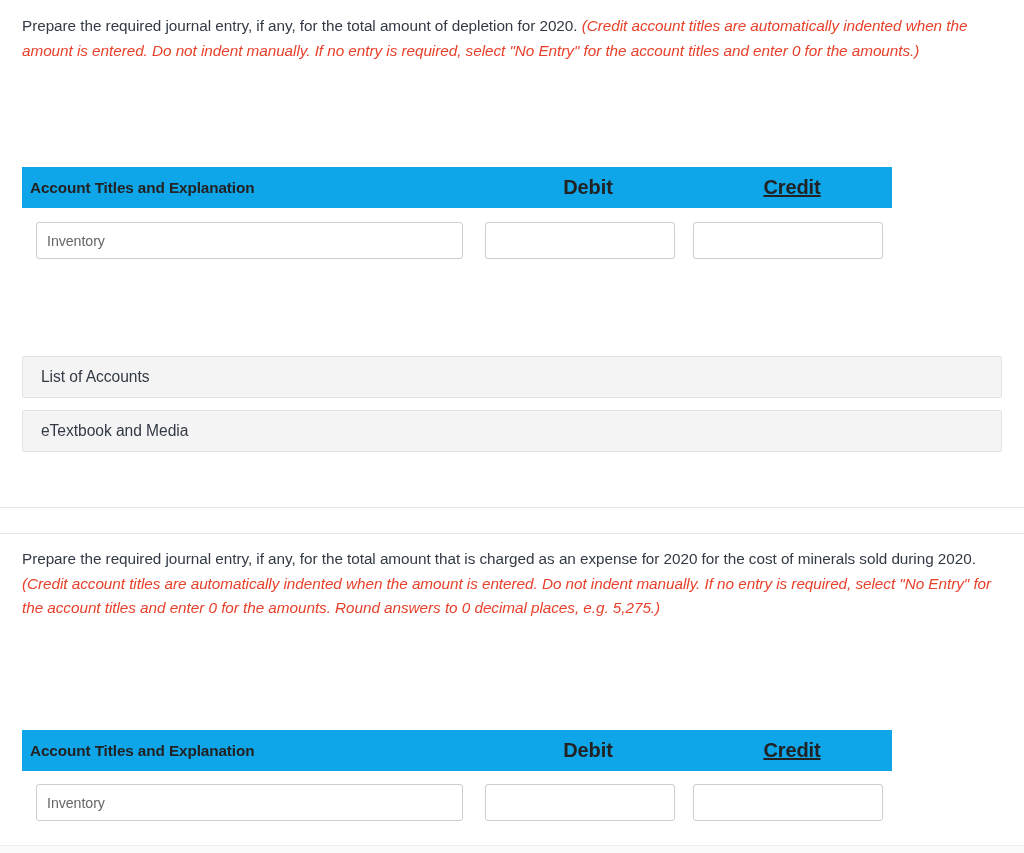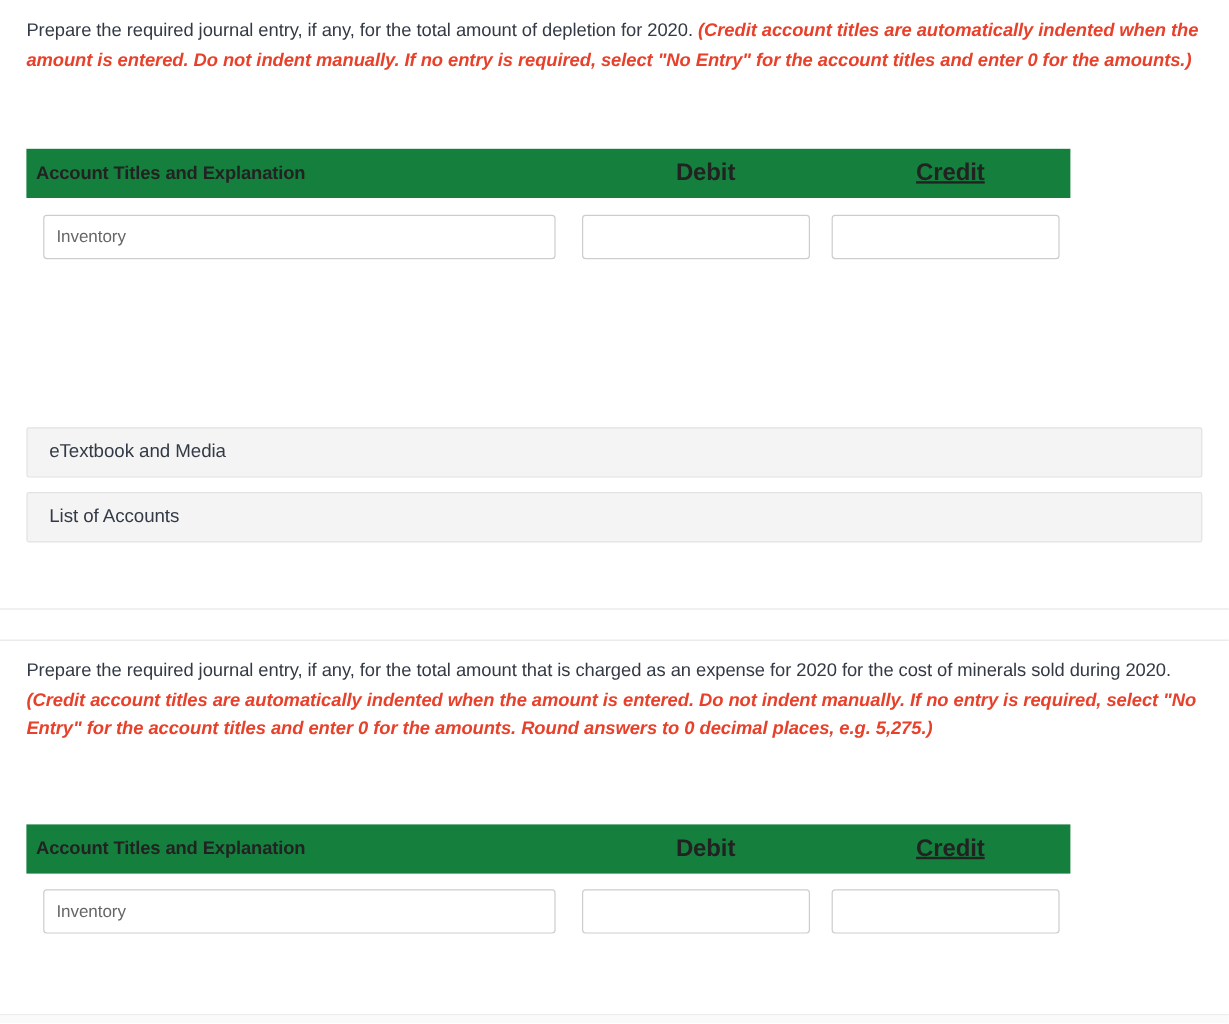--- a/index.html
+++ b/index.html
@@ -37,39 +37,40 @@
     margin: 0;
     padding: 14px 22px 0 22px;
     font-size: 15.3px;
     line-height: 24.6px;
     color: #333a45;
     letter-spacing: -0.05px;
   }
   .prompt .italic-note {
     color: #e8412b;
     font-style: italic;
-    font-weight: bold;
+    font-weight: normal;
     text-align: right;
   }
 
   
   .journal-table {
     position: absolute;
     left: 22px;
     width: 870px;
   }
   #table-1 { top: 124px; }
   #table-2 { top: 154px; }
 
   .table-head {
     display: flex;
     align-items: center;
-    background: #15803d;
+    background: #0ea5e9;
     height: 41px;
     width: 870px;
+    margin-top: 43px;
   }
   .col-account {
     width: 462px;
     padding-left: 8px;
     font-weight: bold;
     font-size: 15.3px;
     color: #222;
     letter-spacing: -0.1px;
   }
   .col-debit, .col-credit {
@@ -180,22 +181,22 @@
       <div class="entry-row first-row">
         <input class="field account-field" type="text" placeholder="Inventory" style="">
         <input class="field amount-field debit-field" type="text" value="" style="">
         <input class="field amount-field credit-field" type="text" value="" style="">
       </div>
 
 
     </div>
 
     <div class="action-buttons">
+      <button class="action-button">List of Accounts</button>
       <button class="action-button">eTextbook and Media</button>
-      <button class="action-button">List of Accounts</button>
     </div>
 
   </div>
 
   <div class="divider" id="divider-top"></div>
   <div class="divider" id="divider-bottom"></div>
 
   <div class="question-section" id="section-2">
 
     <p class="prompt"><span>Prepare the required journal entry, if any, for the total amount that is charged as an expense for 2020 for the cost of minerals sold during 2020. </span><span class="italic-note">(Credit account titles are automatically indented when the amount is entered. Do not indent manually. If no entry is required, select "No Entry" for the account titles and enter 0 for the amounts. Round answers to 0 decimal places, e.g. 5,275.)</span></p>

